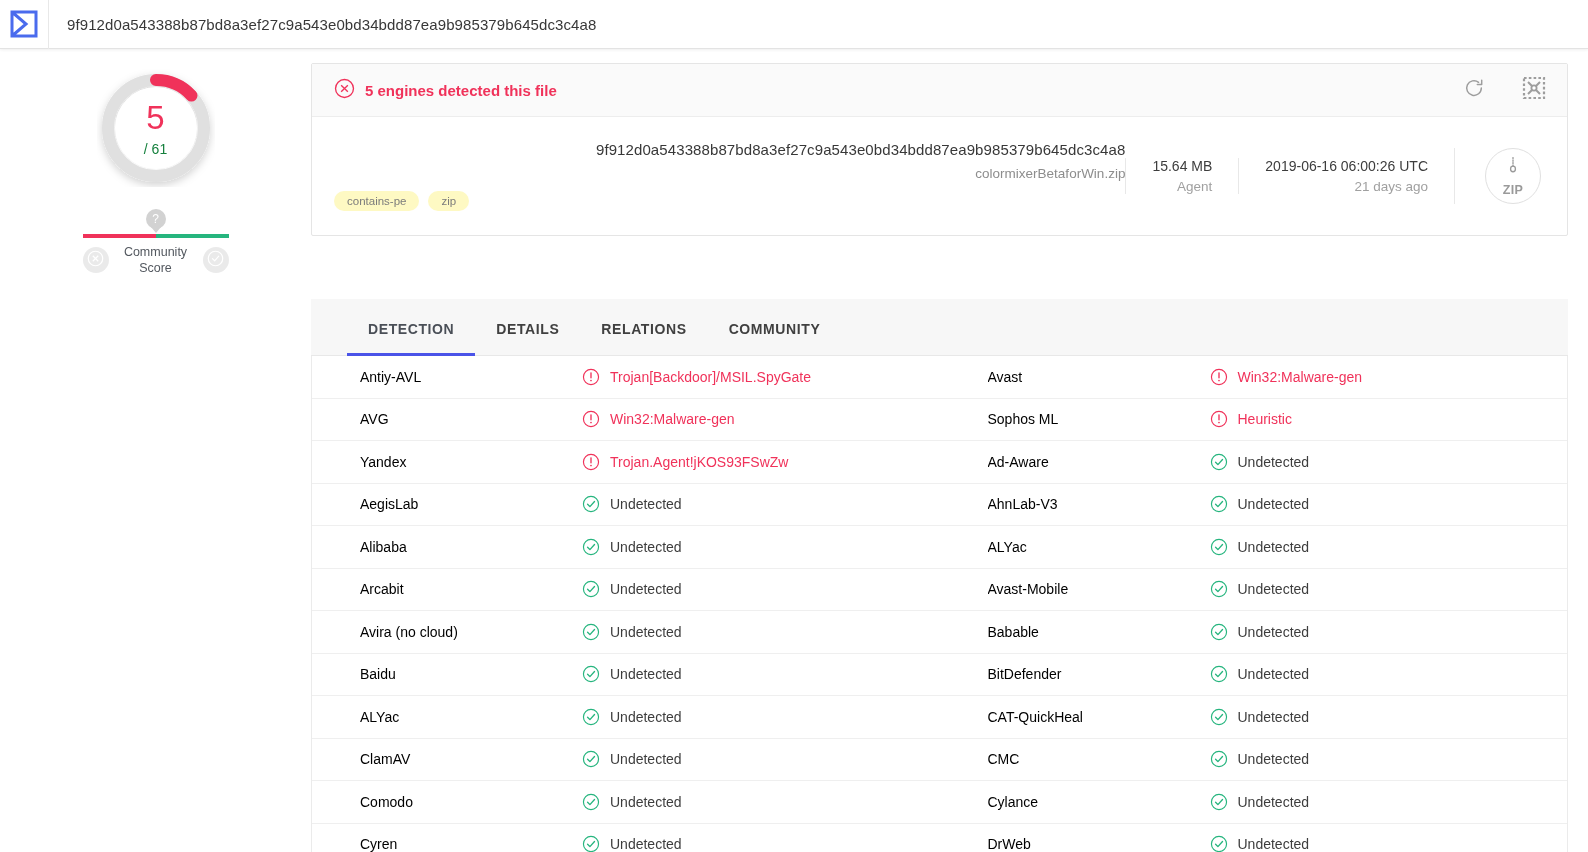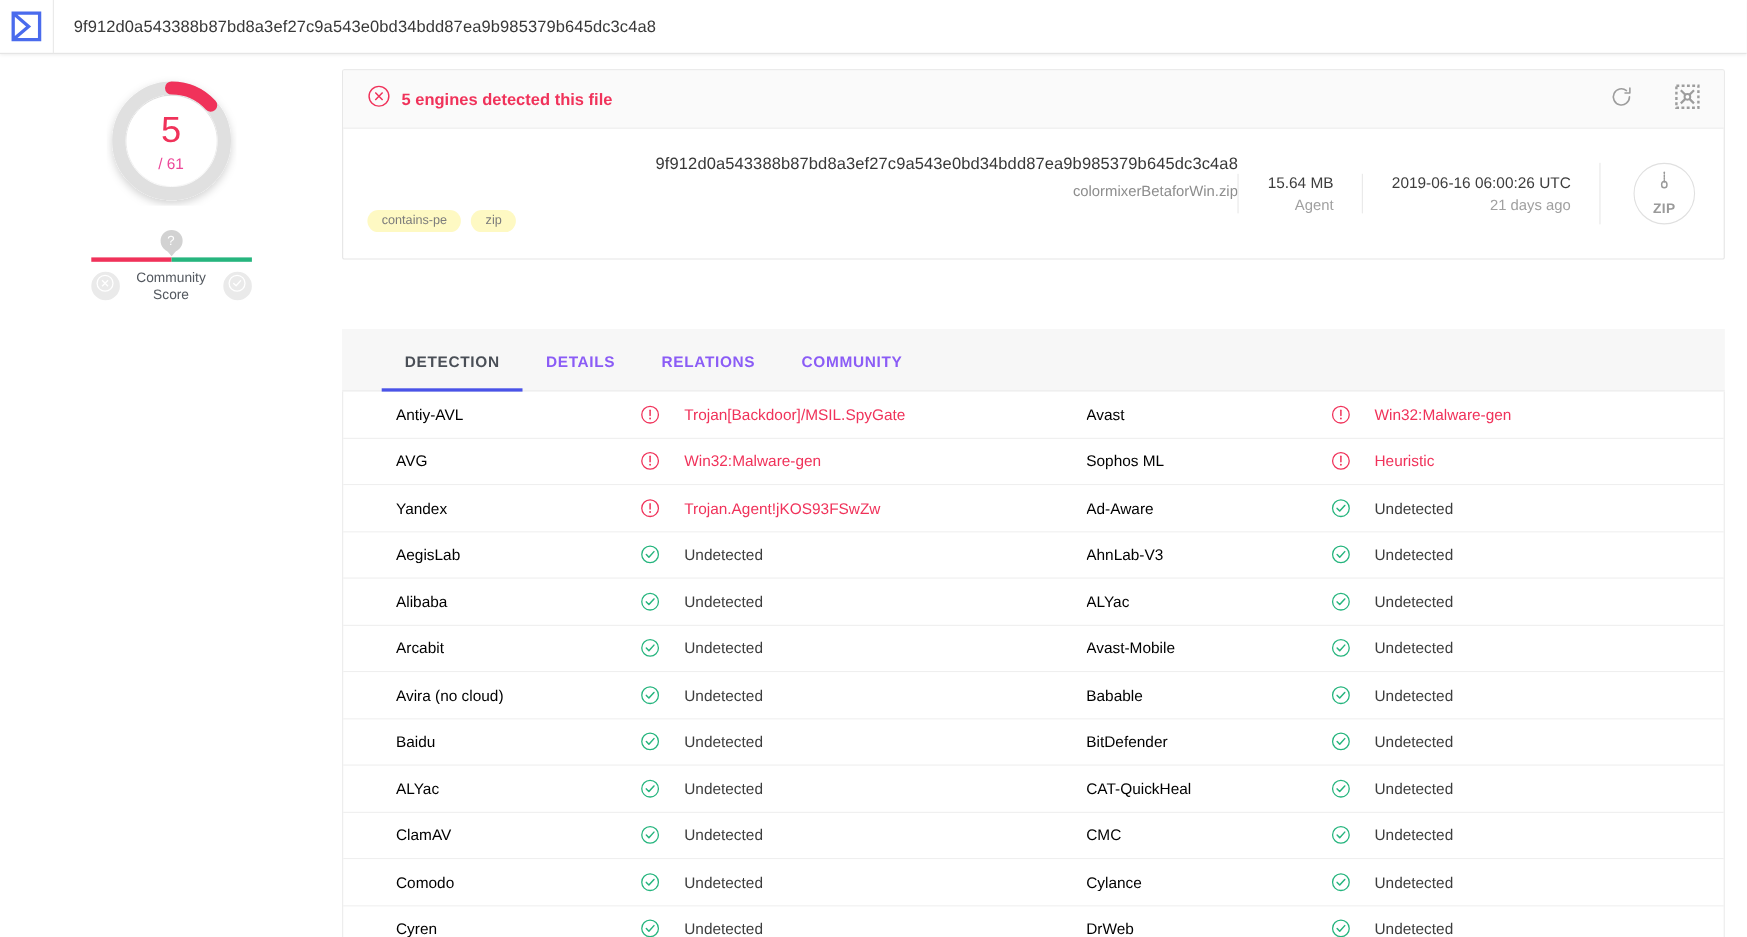--- a/index.html
+++ b/index.html
@@ -78,21 +78,21 @@
   }
   .gauge-num {
     font-size: 33px;
     color: #f0325a;
     line-height: 1;
     font-weight: 400;
     margin-top: 2px;
   }
   .gauge-total {
     font-size: 14px;
-    color: #ec4899;
+    color: #15803d;
     margin-top: 7px;
   }
 
   .community {
     margin-top: 22px;
     width: 146px;
     position: relative;
     display: flex;
     flex-direction: column;
     align-items: center;
@@ -266,21 +266,21 @@
     display: flex;
     align-items: flex-end;
     height: 57px;
     padding-left: 36px;
   }
   .tab {
     position: relative;
     font-size: 14px;
     font-weight: bold;
     letter-spacing: 0.6px;
-    color: #8b5cf6;
+    color: #404040;
     padding: 0 21px 18px 21px;
     cursor: pointer;
   }
   .tab.active { color: #4a4f57; }
   .tab.active::after {
     content: "";
     position: absolute;
     left: 0; right: 0; bottom: -1px;
     height: 3px;
     background: #4a53e8;
@@ -312,21 +312,21 @@
     flex: 0 0 222px;
     font-size: 14px;
     color: #000000;
     white-space: nowrap;
     overflow: hidden;
     text-overflow: ellipsis;
   }
   .verdict {
     display: flex;
     align-items: center;
-    gap: 22px;
+    gap: 10px;
     min-width: 0;
   }
   .verdict-text {
     font-size: 14px;
     white-space: nowrap;
   }
   .verdict.clean .verdict-text { color: #3d3d3d; }
   .verdict.malicious .verdict-text { color: #f0325a; }
 
   .badge { flex: 0 0 18px; width: 18px; height: 18px; }

